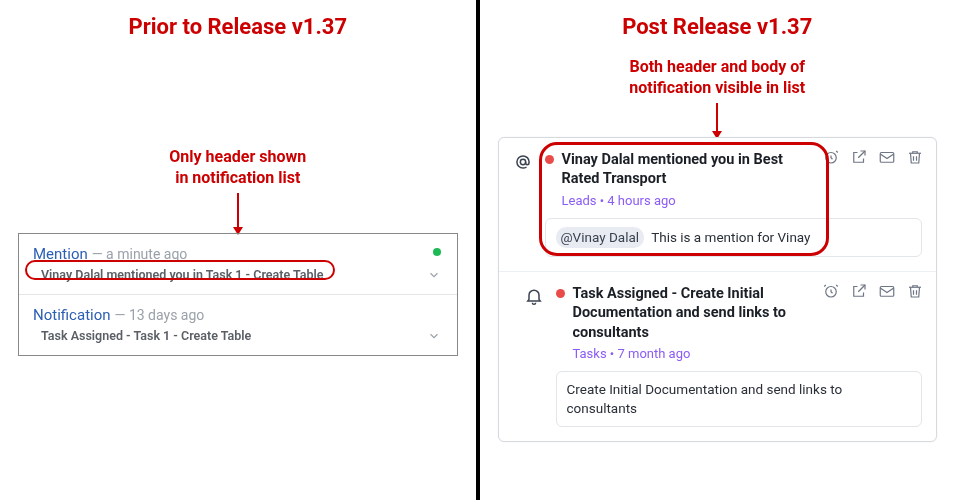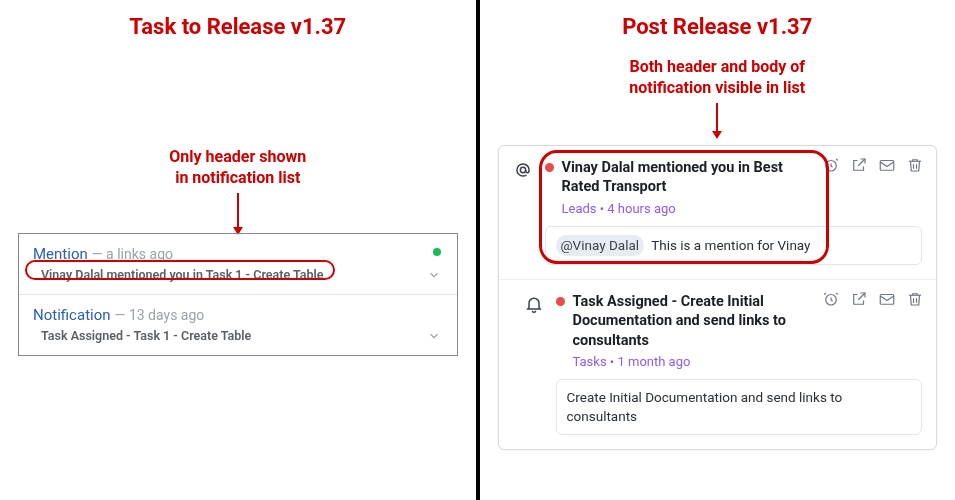--- a/index.html
+++ b/index.html
@@ -93,21 +93,21 @@
   .red-oval-left {
     position: absolute;
     border: 2px solid #cc0000;
     border-radius: 12px;
     pointer-events: none;
   }
   
   .right-list {
     border: 1px solid #d6d9de;
     border-radius: 6px;
-    margin-top: 8px;
+    margin-top: 0;
     background: #fff;
     box-shadow: 0 0 0 0.5px rgba(0,0,0,0.03);
   }
   .right-item {
     padding: 12px 14px 14px 14px;
     border-bottom: 1px solid #eceff3;
     position: relative;
     display: flex;
     gap: 12px;
   }
@@ -181,32 +181,32 @@
     border-radius: 18px;
     pointer-events: none;
   }
   
   .left .top-space { height: 90px; }
 </style>
 </head>
 <body>
 
 <div class="panel left">
-  <div class="panel-title">Task to Release v1.37</div>
+  <div class="panel-title">Prior to Release v1.37</div>
 
   <div class="top-space"></div>
   <div class="annotation" style="white-space:pre-line;">Only header shown
 in notification list</div>
   <div class="arrow-down" style="height:40px;"></div>
 
   <div class="left-list" style="position:relative;">
     <div class="left-item">
       <span class="green-dot"></span>
       <span class="left-type">Mention</span>
-      <span class="left-time">— a links ago</span>
+      <span class="left-time">— a minute ago</span>
       <div class="left-line">Vinay Dalal mentioned you in Task 1 - Create Table</div>
       <span class="chev">
         <svg viewBox="0 0 24 24" width="14" height="14" fill="none" stroke="currentColor" stroke-width="2">
             <polyline points="6 9 12 15 18 9"></polyline>
           </svg>
       </span>
       <div class="red-oval-left" style="left:6px; top:26px; width:310px; height:20px;"></div>
     </div>
     <div class="left-item">
       <span class="left-type">Notification</span>
@@ -286,21 +286,21 @@
         <svg viewBox="0 0 24 24" width="20" height="20" fill="none" stroke="currentColor" stroke-width="1.8">
           <path d="M18 16v-5a6 6 0 10-12 0v5l-1.5 2h15L18 16z"></path>
             <path d="M10 20a2 2 0 004 0"></path>
         </svg>
       </div>
       <div class="item-body">
         <div class="head-row">
           <span class="unread-dot"></span>
           <span class="head-text" style="max-width:270px;">Task Assigned - Create Initial Documentation and send links to consultants</span>
         </div>
-        <div class="meta">Tasks • 1 month ago</div>
+        <div class="meta">Tasks • 7 month ago</div>
         <div class="body-box">
           <span>Create Initial Documentation and send links to consultants</span>
         </div>
       </div>
       <div class="action-icons">
         <span>
           <svg viewBox="0 0 24 24" width="18" height="18" fill="none" stroke="currentColor" stroke-width="1.6">
               <circle cx="12" cy="13" r="7"></circle>
               <path d="M12 10v3l2 2"></path>
               <path d="M5 4l-2 2M19 4l2 2"></path>

